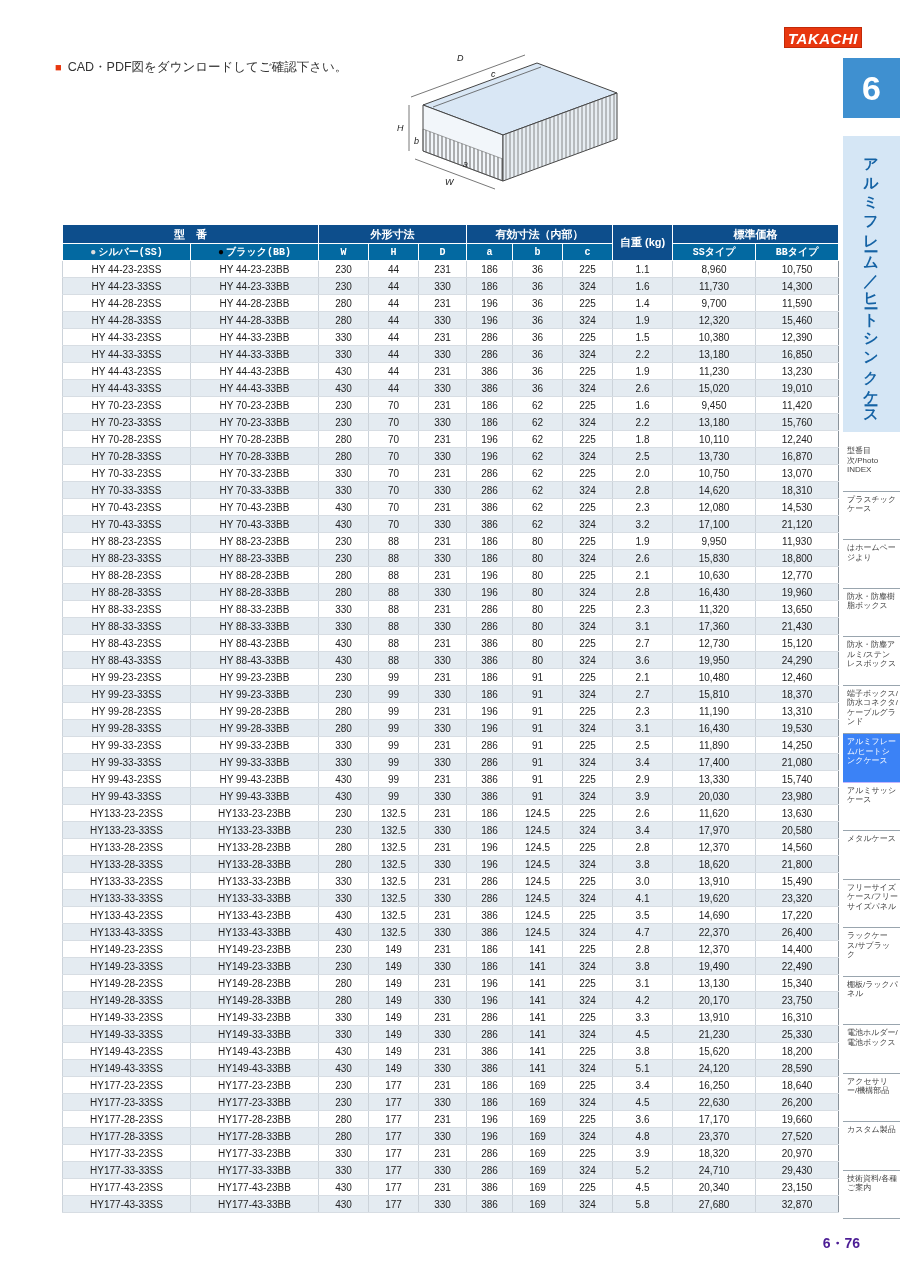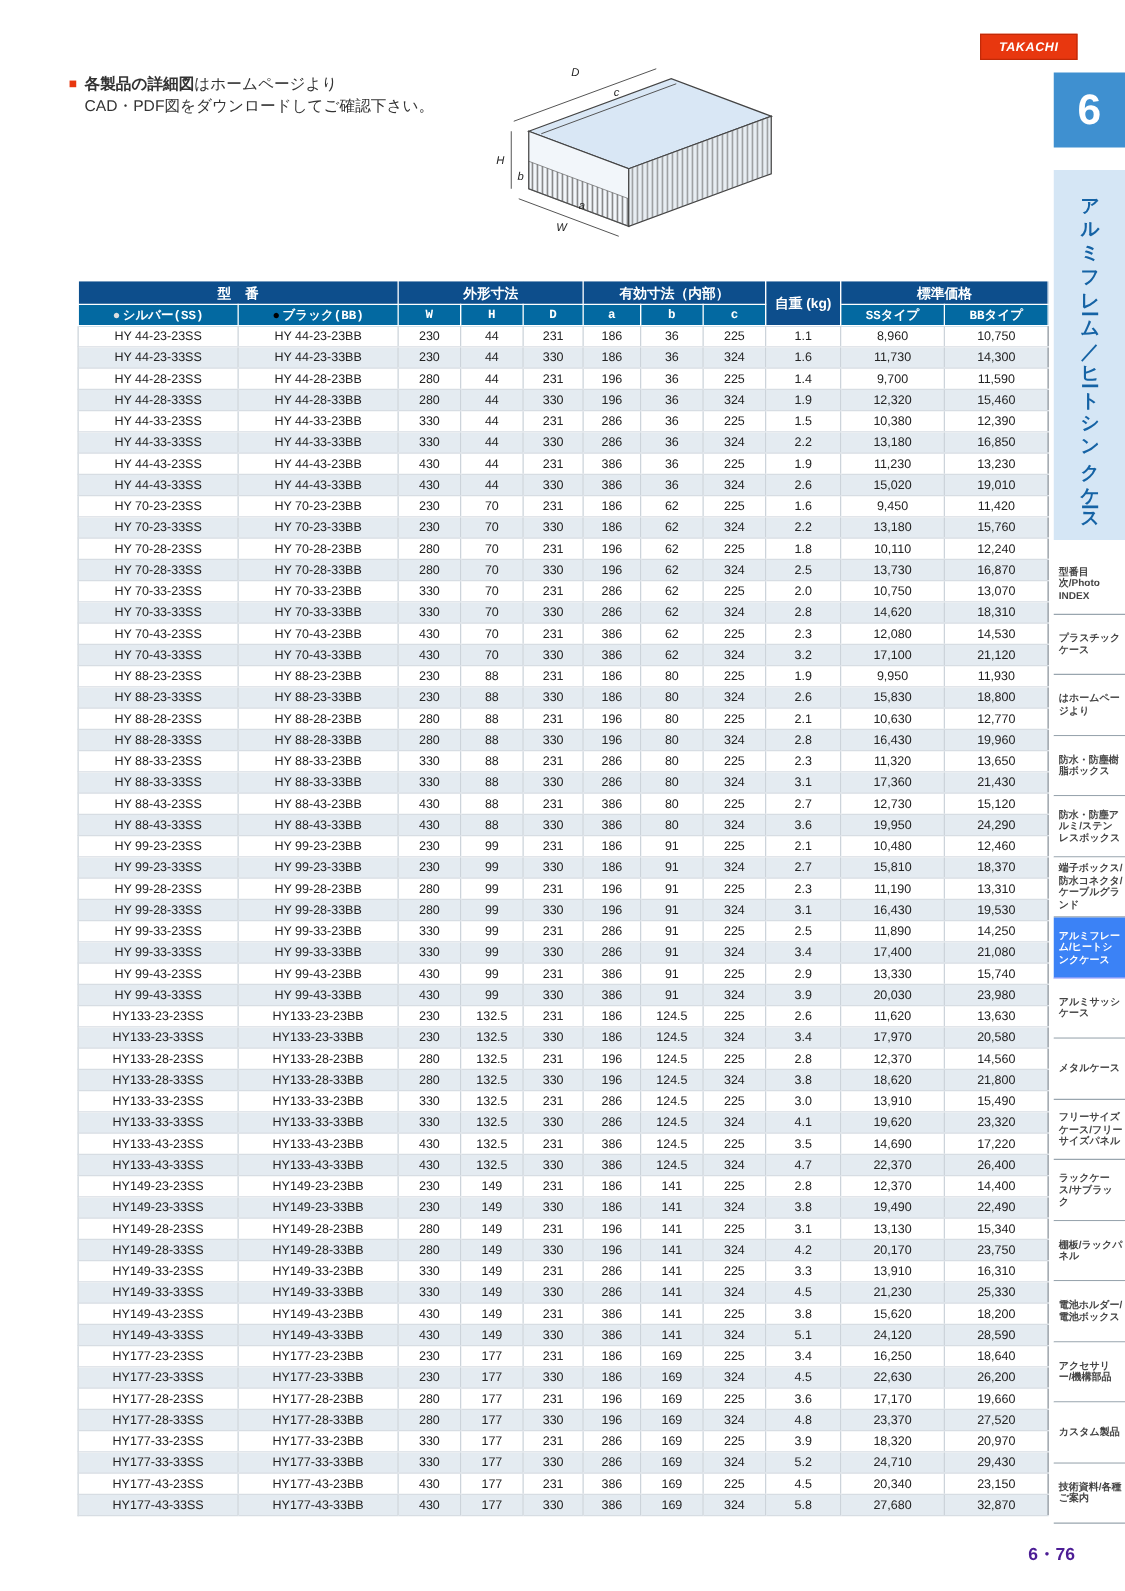--- a/index.html
+++ b/index.html
@@ -5,21 +5,21 @@
   html,body { margin:0; padding:0; }
   body {
     width:900px; height:1273px; position:relative; background:#fff;
     font-family:"Liberation Sans","DejaVu Sans",sans-serif; overflow:hidden; color:#222;
   }
 
   
   .logo {
     position:absolute; top:27px; right:38px; width:78px; height:21px;
     background:#e8370f; color:#fff; font-weight:bold; font-style:italic;
-    font-size:10px; text-align:center; line-height:21px; letter-spacing:.5px;
+    font-size:15px; text-align:center; line-height:21px; letter-spacing:.5px;
     border:1px solid #c22a08; box-sizing:border-box;
   }
 
   
   .note { position:absolute; top:58px; left:55px; display:flex; gap:6px; font-size:12.5px; color:#333; line-height:18px; }
   .note .bullet { color:#e8370f; font-size:11px; line-height:18px; }
   .note .bold { font-weight:bold; }
 
   
   .diagram { position:absolute; left:345px; top:45px; }
@@ -33,21 +33,21 @@
   .side-title {
     position:absolute; top:136px; right:0; width:57px; height:296px;
     background:#d5e6f5; color:#1563a5; font-weight:bold; font-size:15px;
     writing-mode:vertical-rl; text-orientation:upright; letter-spacing:2px;
     text-align:center; line-height:57px; box-sizing:border-box;
   }
   .side-nav { position:absolute; right:0; top:443px; width:57px; height:776px; display:flex; flex-direction:column; }
   .nav-item {
     flex:1; font-size:8px; line-height:9.5px; color:#444;
     padding:3px 2px 3px 4px; border-bottom:1px solid #99a5ae;
-    display:flex; align-items:center; box-sizing:border-box; cursor:pointer; background:#fff;font-weight:bold;
+    display:flex; align-items:flex-start; box-sizing:border-box; cursor:pointer; background:#fff;
   }
   .nav-item.active { background:#3b82f6; color:#fff; border-bottom:1px solid #c4b5fd; }
 
   
   .prod-table {
     position:absolute; left:62px; top:224px; width:776px;
     border-collapse:collapse; table-layout:fixed; font-size:10px;
     border:1px solid #8a939b;
     padding-left:13px;
   }
@@ -77,23 +77,20 @@
   .edge { stroke:#444; stroke-width:1; }
 </style>
 </head>
 <body>
 
 <div class="logo">TAKACHI</div>
 
 <div class="note">
   <span class="bullet">■</span>
   <div>
-    <div>
-      <span class="bold">各製品の詳細図</span><span>はホームページより</span>
-    </div>
     <div>CAD・PDF図をダウンロードしてご確認下さい。</div>
   </div>
 </div>
 
 <div class="diagram">
   <svg width="300" height="175" viewBox="0 0 300 175">
     <defs>
       <pattern id="fins" width="4" height="4" patternUnits="userSpaceOnUse">
         <line x1="1" y1="0" x2="1" y2="4" stroke="#666" stroke-width="1"></line>
       </pattern>

